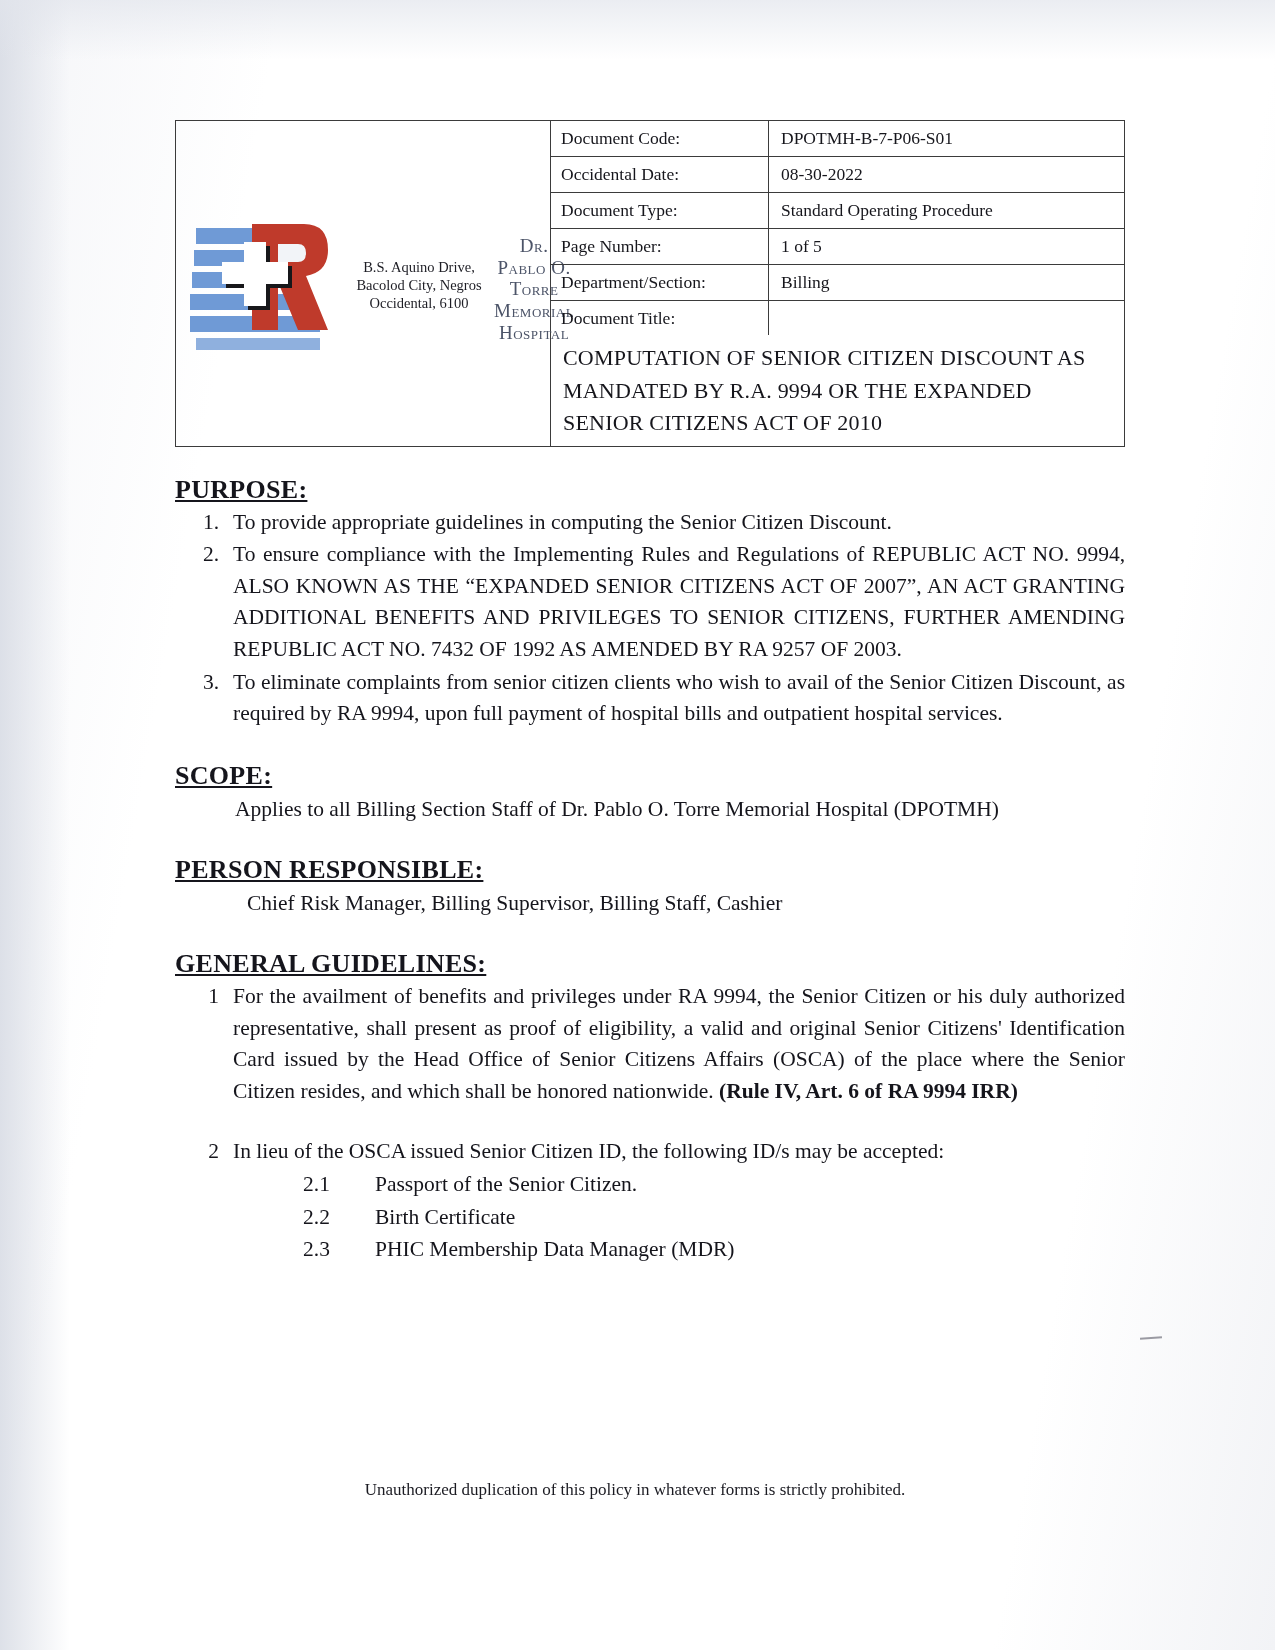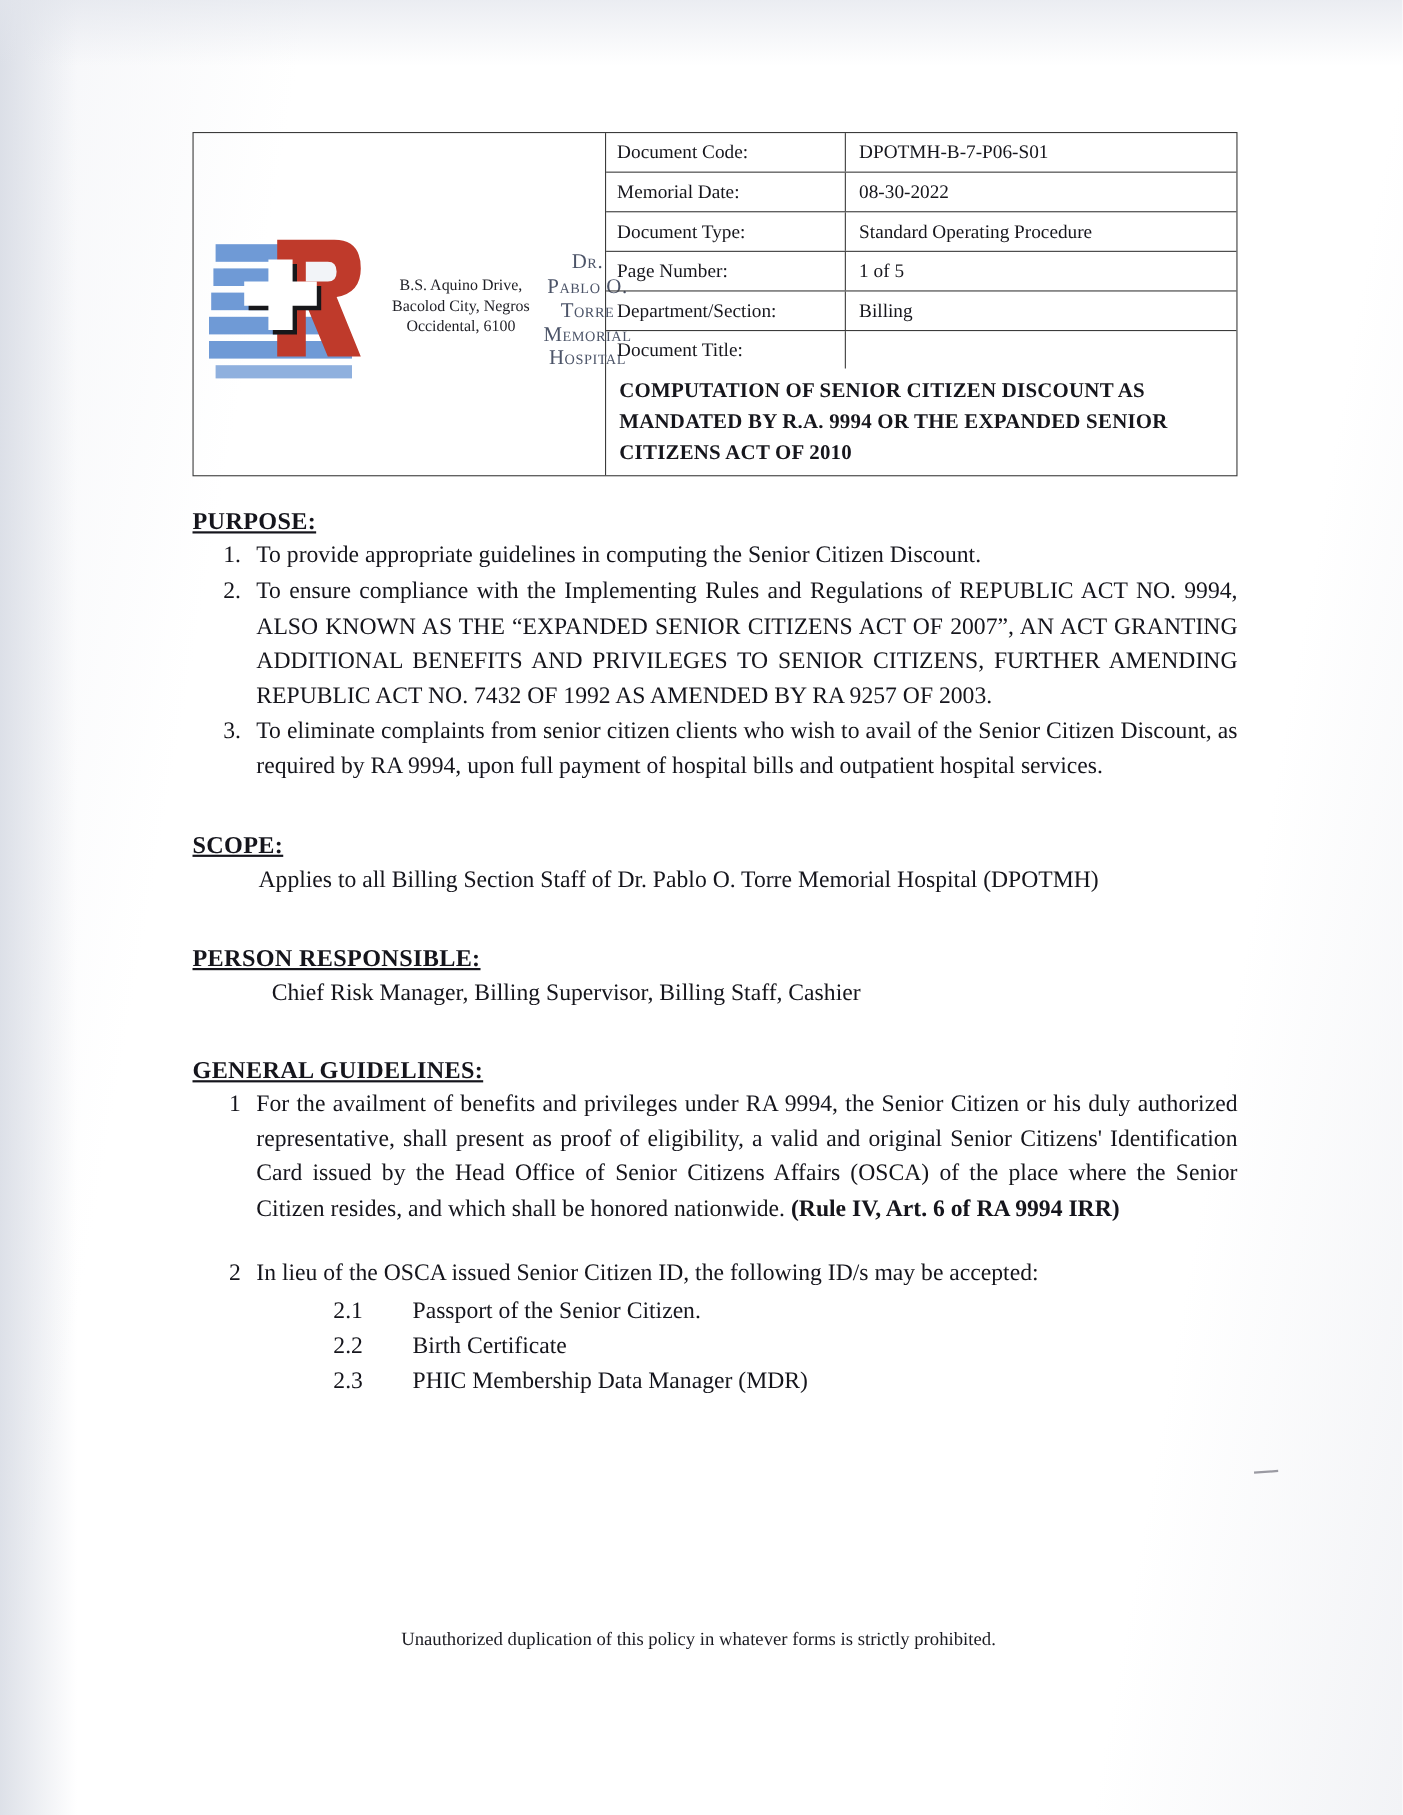--- a/index.html
+++ b/index.html
@@ -108,33 +108,33 @@
   }
   .field-value {
     flex: 1;
     box-sizing: border-box;
     padding: 7px 8px 6px 12px;
     font-size: 17.5px;
     color: #16161c;
   }
   .field-row.title-row { min-height: 100px; flex-direction: column; }
   .field-value.title-value {
-    font-weight: bold;
-    font-size: 19px;
+    font-weight: normal;
+    font-size: 22px;
     line-height: 1.48;
     letter-spacing: 0.2px;
   }
 
   
   .body-block { margin-top: 28px; }
   h2.section {
-    font-size: 22px;
+    font-size: 26px;
     font-weight: bold;
     text-decoration: underline;
-    margin: 16px 0 2px 0;
+    margin: 4px 0 2px 0;
     letter-spacing: 0.3px;
   }
   .section-gap { height: 26px; }
   .li {
     display: flex;
     font-size: 21.5px;
     line-height: 1.47;
     margin-bottom: 1px;
     text-align: justify;
   }
@@ -222,21 +222,21 @@
           <div>Memorial Hospital</div>
         </div>
       </div>
 
       <div class="fields">
         <div class="field-row">
           <div class="field-label">Document Code:</div>
           <div class="field-value">DPOTMH-B-7-P06-S01</div>
         </div>
         <div class="field-row">
-          <div class="field-label">Memorial Date:</div>
+          <div class="field-label">Occidental Date:</div>
           <div class="field-value">08-30-2022</div>
         </div>
         <div class="field-row">
           <div class="field-label">Document Type:</div>
           <div class="field-value">Standard Operating Procedure</div>
         </div>
         <div class="field-row">
           <div class="field-label">Page Number:</div>
           <div class="field-value">1 of 5</div>
         </div>

